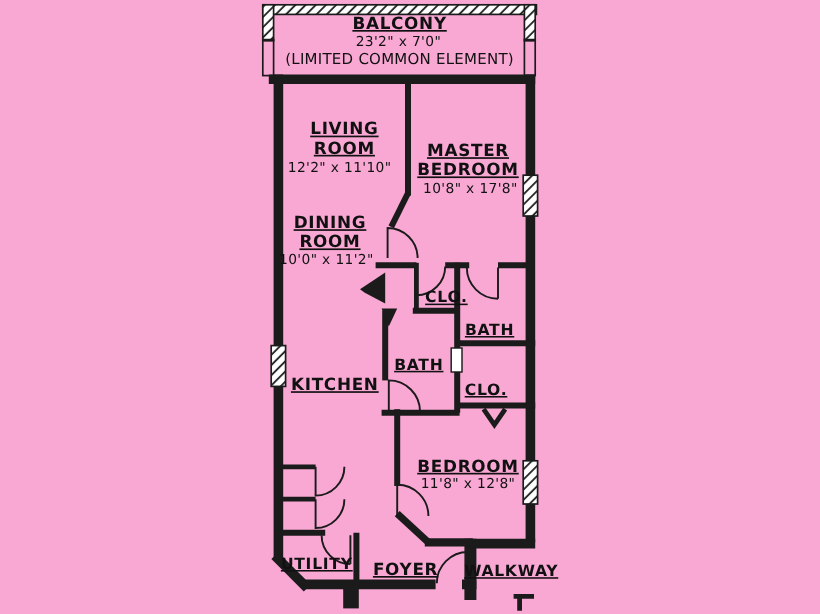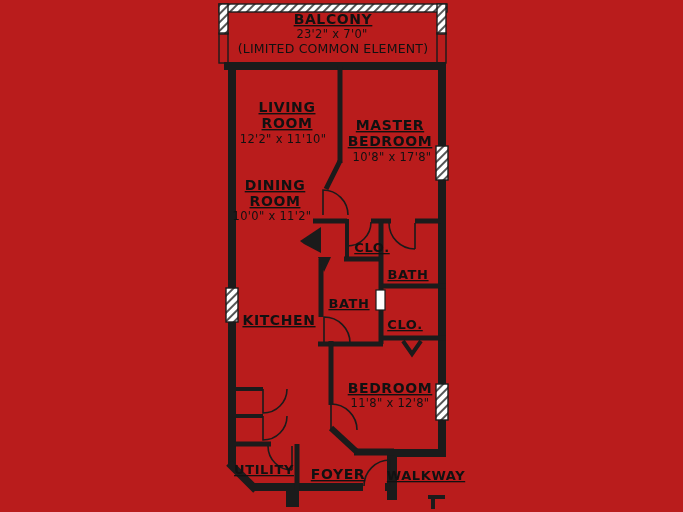--- a/index.html
+++ b/index.html
@@ -1,19 +1,19 @@
 <!DOCTYPE html>
 <html><head>
 <meta charset="utf-8">
 <style>
   html,body{margin:0;padding:0;background:#fff;}
   .stage{
     position:relative;
     width:683px;height:512px;
-    background:#b91c1c;
+    background:#f9a8d4;
     font-family:"DejaVu Sans", sans-serif;
     overflow:hidden;
   }
   svg{display:block;}
   .wall{stroke:#1b1b1b;fill:none;stroke-linecap:butt;}
   .w8{stroke-width:8;} .w7{stroke-width:7;} .w6{stroke-width:6;}
   .w5{stroke-width:5;} .w4{stroke-width:4;} .w10{stroke-width:10;}
   .thin{stroke:#1b1b1b;stroke-width:1.4;fill:none;}
   .door{stroke:#1b1b1b;stroke-width:1.6;fill:none;}
   .solid{fill:#1b1b1b;stroke:none;}

